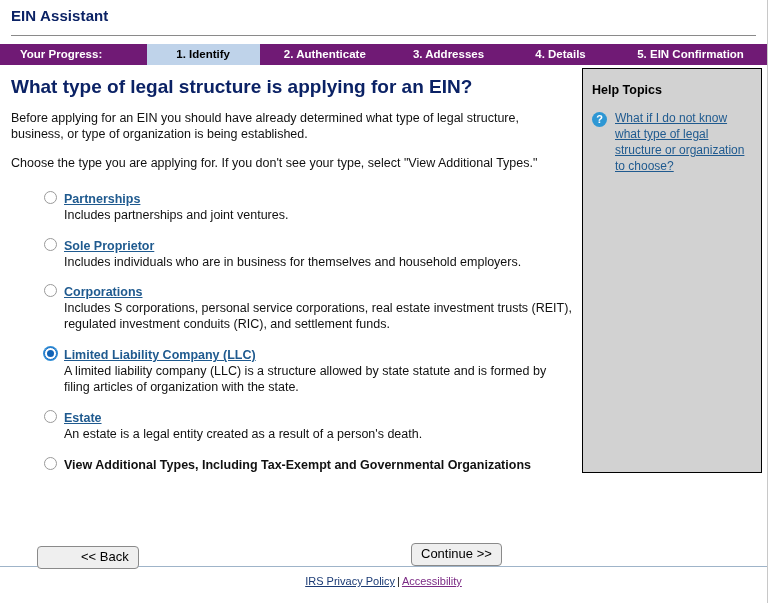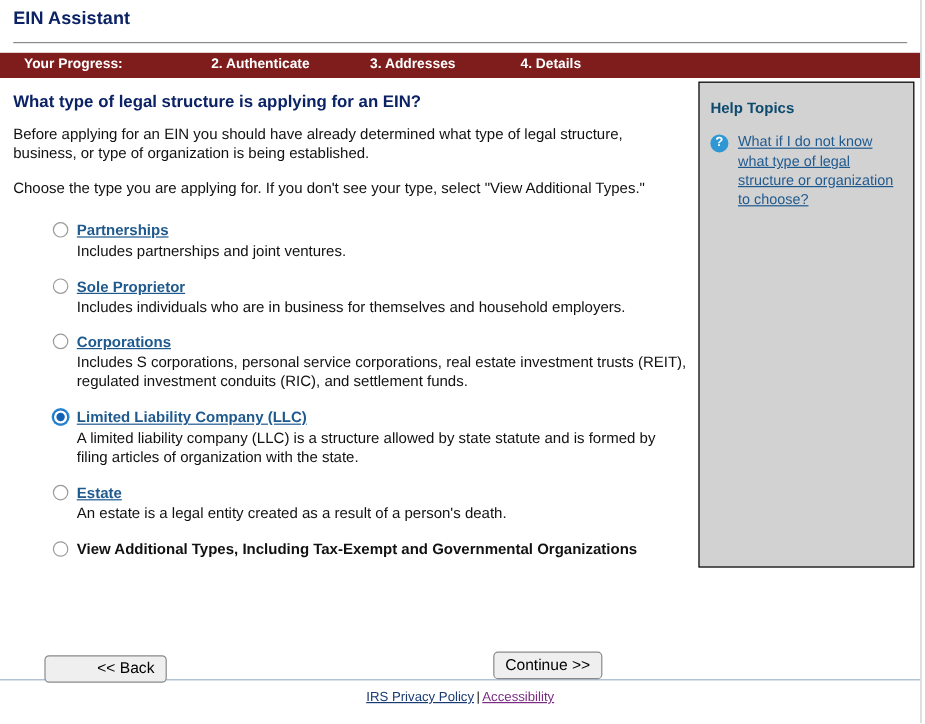--- a/index.html
+++ b/index.html
@@ -42,21 +42,21 @@
     background: #8a8a8a;
   }
 
   
   #progress-bar {
     position: absolute;
     left: 0;
     top: 44px;
     width: 767px;
     height: 21px;
-    background: #7f1d1d;
+    background: #701a75;
     display: flex;
     align-items: stretch;
   }
   .progress-step {
     display: flex;
     align-items: center;
     justify-content: center;
     color: #ffffff;
     font-size: 11.5px;
     font-weight: bold;
@@ -80,21 +80,21 @@
 
   
   #content {
     position: absolute;
     left: 0;
     top: 65px;
     width: 578px;
   }
   #question-title {
     margin: 11px 0 0 11px;
-    font-size: 14px;
+    font-size: 19px;
     font-weight: bold;
     color: #0b2265;
   }
   .intro-para {
     margin: 13px 11px 0 11px;
     font-size: 12.5px;
     color: #111111;
     line-height: 1.27;
     width: 553px;
   }
@@ -172,21 +172,21 @@
     width: 180px;
     height: 405px;
     background: #d2d2d2;
     border: 1px solid #000000;
     box-sizing: border-box;
   }
   #help-title {
     margin: 14px 0 0 9px;
     font-size: 12.5px;
     font-weight: bold;
-    color: #0c4a6e;
+    color: #000000;
   }
   #help-item {
     position: relative;
     margin: 14px 10px 0 9px;
     padding-left: 23px;
     min-height: 20px;
   }
   #help-question-icon {
     position: absolute;
     left: 0;
@@ -276,23 +276,25 @@
 
 <div id="page">
 
   <div id="app-header">
     <div id="app-title">EIN Assistant</div>
     <div id="header-rule"></div>
   </div>
 
   <div id="progress-bar">
     <div class="progress-step label-cell">Your Progress:</div>
+    <div class="progress-step active" id="step-identify">1. Identify</div>
     <div class="progress-step" id="step-authenticate">2. Authenticate</div>
     <div class="progress-step" id="step-addresses">3. Addresses</div>
     <div class="progress-step" id="step-details">4. Details</div>
+    <div class="progress-step" id="step-confirmation">5. EIN Confirmation</div>
   </div>
 
   <div id="content">
     <div id="question-title">What type of legal structure is applying for an EIN?</div>
     <div class="intro-para">Before applying for an EIN you should have already determined what type of legal structure, business, or type of organization is being established.</div>
     <div class="intro-para">Choose the type you are applying for. If you don't see your type, select "View Additional Types."</div>
 
     <ul id="options">
 
       <li class="option-row">

